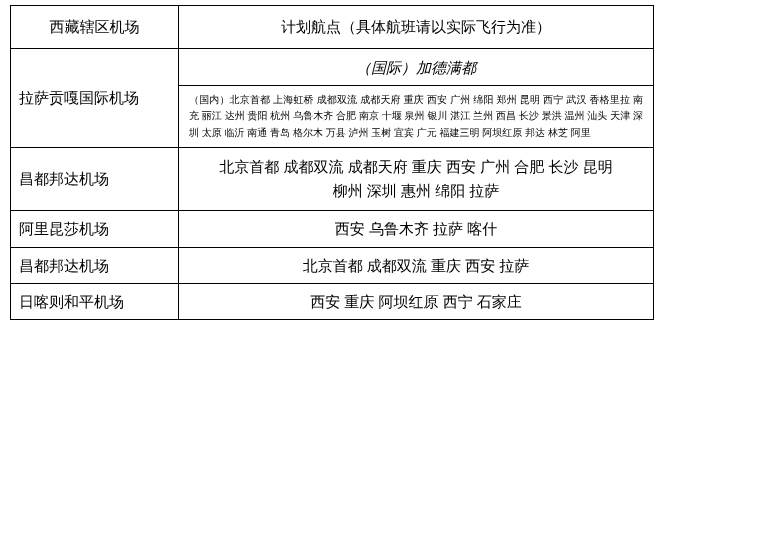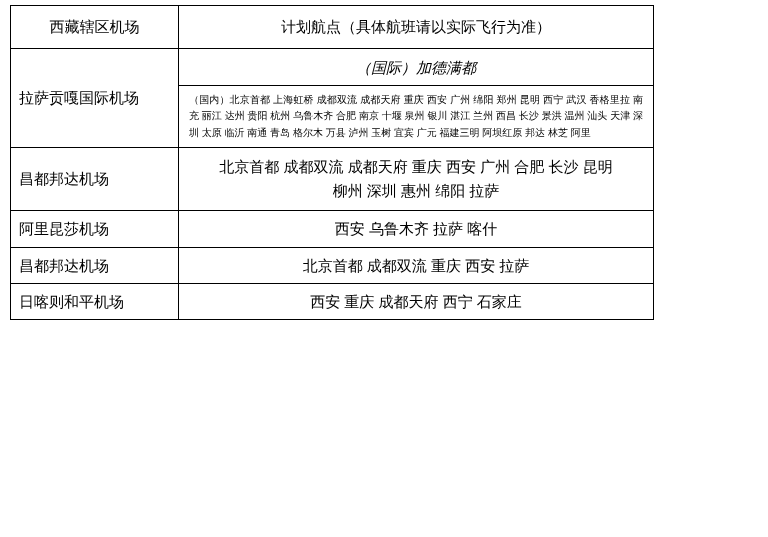--- a/index.html
+++ b/index.html
@@ -113,19 +113,19 @@
         <td class="col-routes cell-pad-sm">西安 乌鲁木齐 拉萨 喀什</td>
       </tr>
 
       <tr>
         <td class="col-airport cell-pad-sm">昌都邦达机场</td>
         <td class="col-routes cell-pad-sm">北京首都 成都双流 重庆 西安 拉萨</td>
       </tr>
 
       <tr>
         <td class="col-airport cell-pad-sm">日喀则和平机场</td>
-        <td class="col-routes cell-pad-sm">西安 重庆 成都天府 西宁 石家庄</td>
+        <td class="col-routes cell-pad-sm">西安 重庆 阿坝红原 西宁 石家庄</td>
       </tr>
 
 
     </tbody>
   </table>
 </div>
 
 </body></html>

